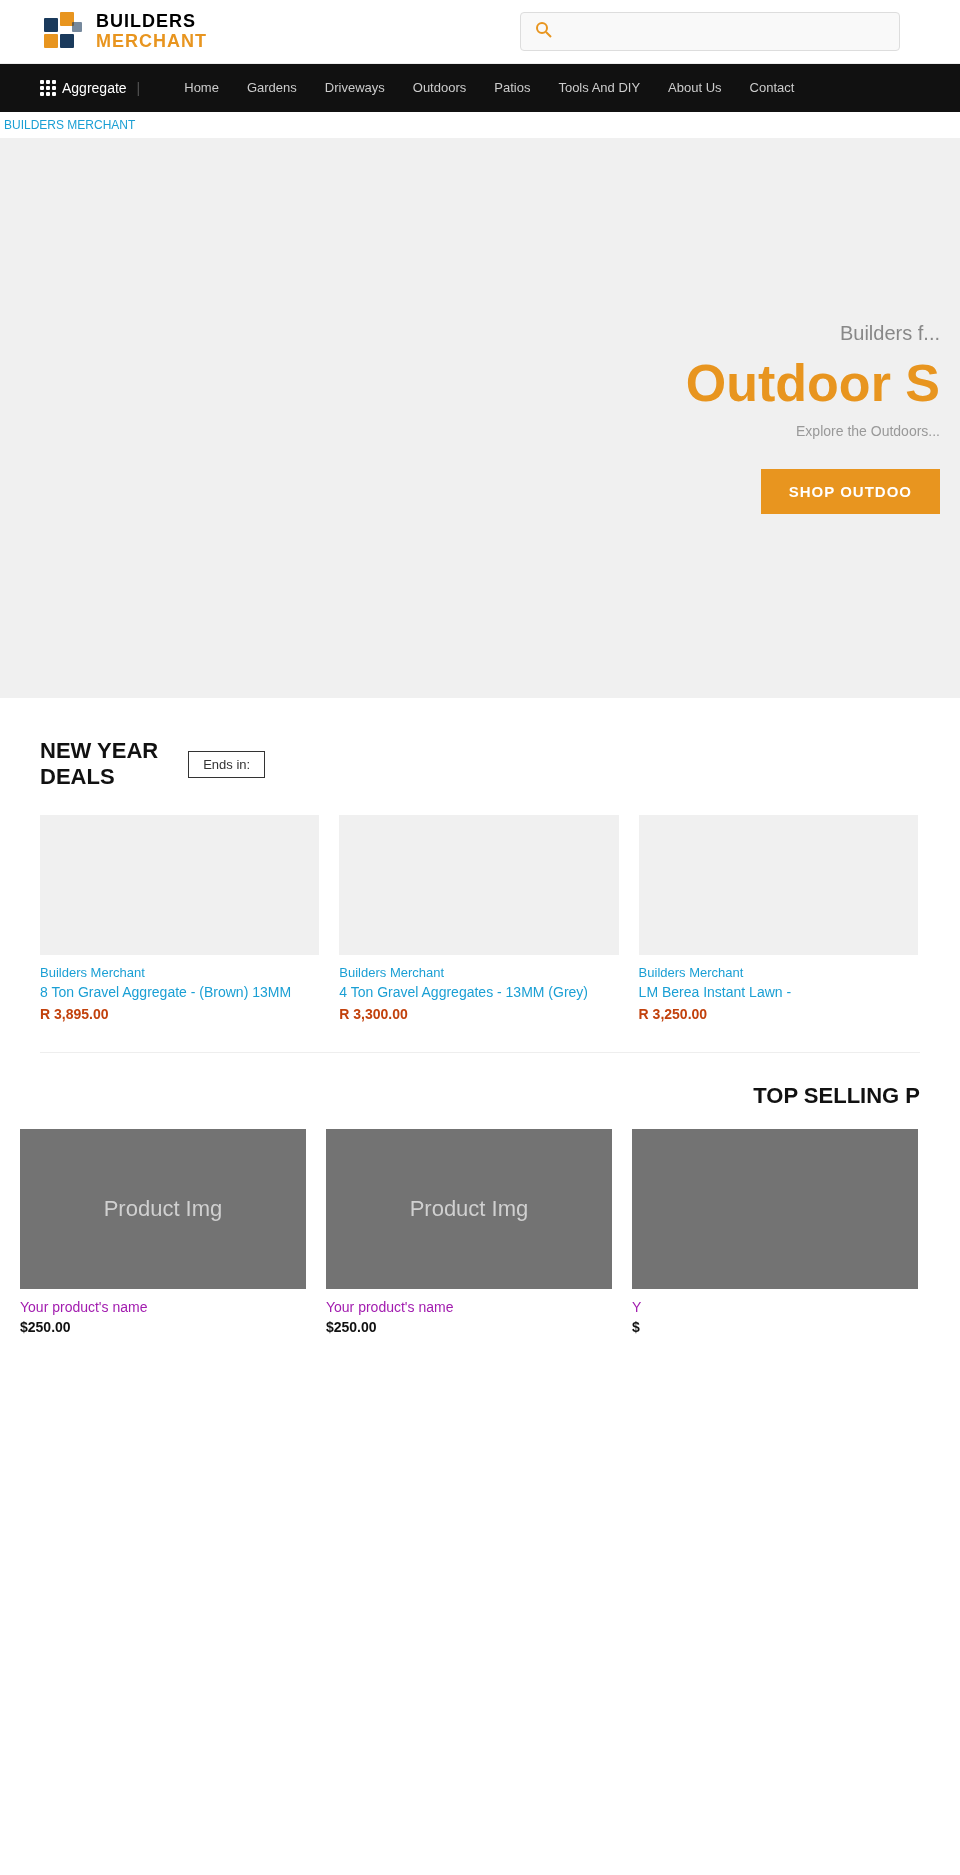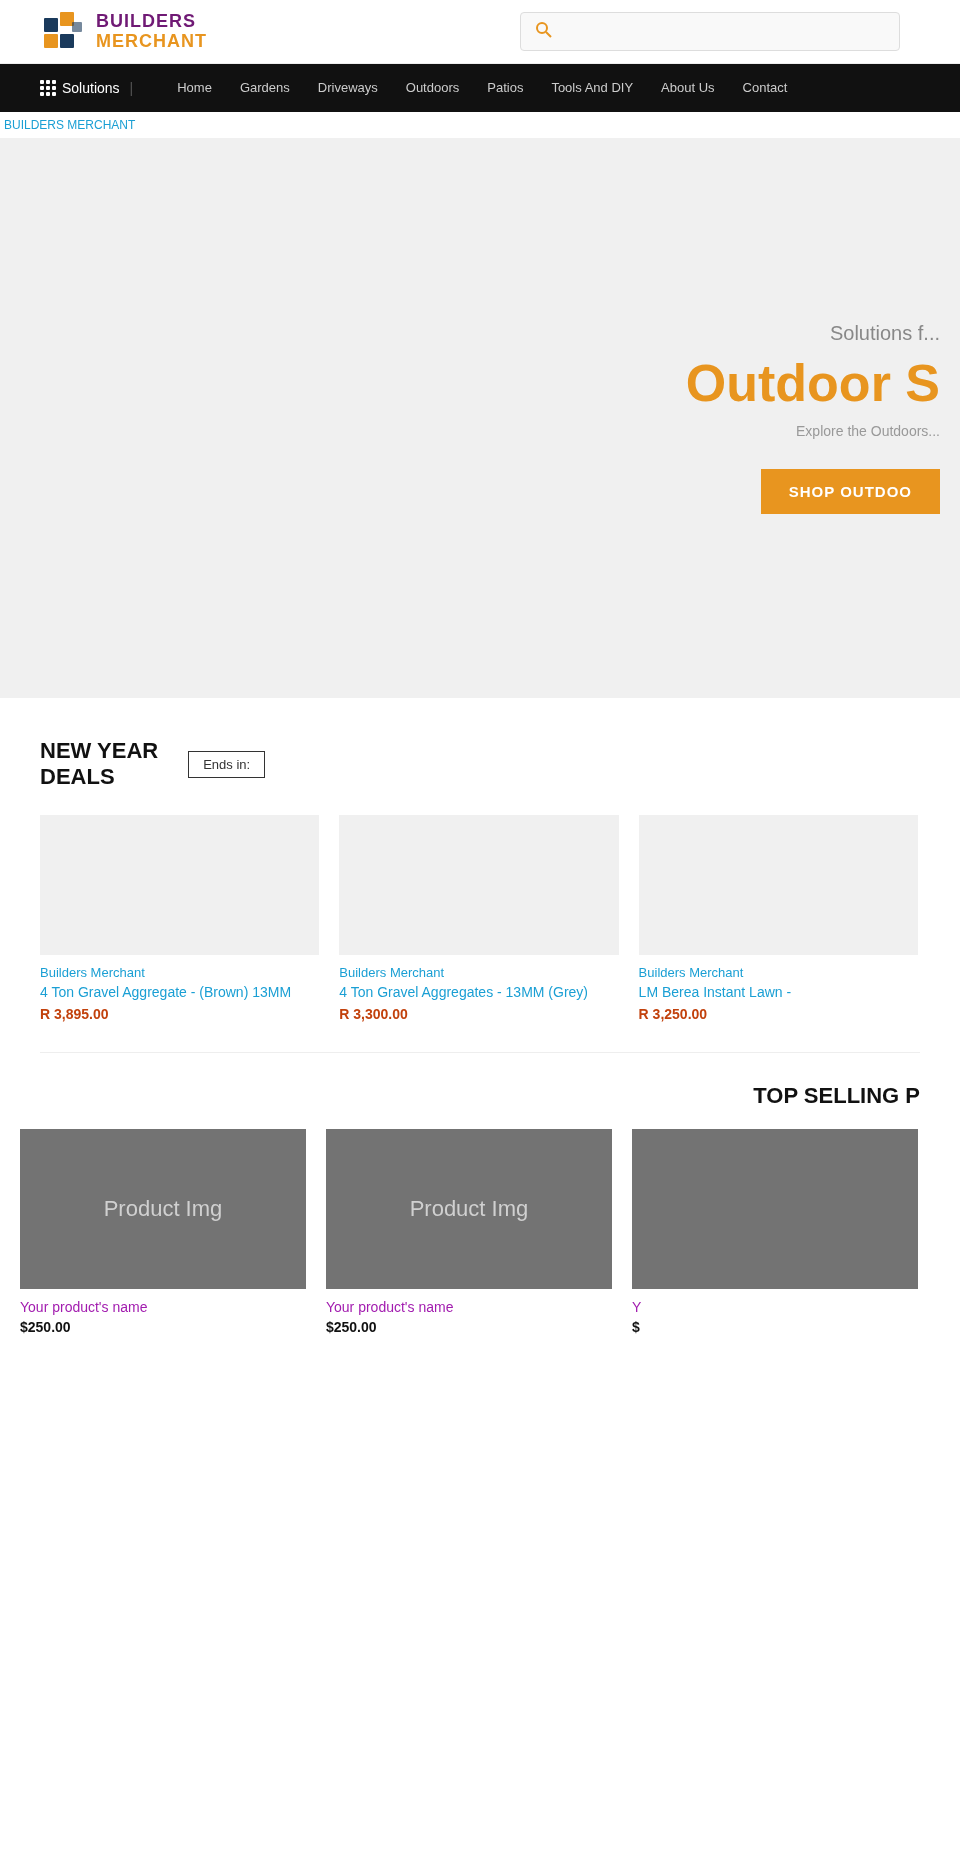--- a/index.html
+++ b/index.html
@@ -25,21 +25,21 @@
       height: 48px;
     }
     .logo-text {
       display: flex;
       flex-direction: column;
       line-height: 1.1;
     }
     .logo-text .builders {
       font-size: 18px;
       font-weight: 700;
-      color: #701a75;
+      color: #000000;
       letter-spacing: 1px;
     }
     .logo-text .merchant {
       font-size: 18px;
       font-weight: 700;
       color: #e8951f;
       letter-spacing: 1px;
     }
     .search-area {
       display: flex;
@@ -335,21 +335,21 @@
       <span></span>
         <span></span>
         <span></span>
       <span></span>
         <span></span>
         <span></span>
       <span></span>
         <span></span>
         <span></span>
     </div>
-    <span>Solutions</span>
+    <span>Aggregate</span>
     <span style="color:#555; margin-left:4px;">|</span>
   </button>
   <ul class="nav-links">
     <li>
       <a href="#">Home</a>
     </li>
     <li>
       <a href="#">Gardens</a>
     </li>
     <li>
@@ -373,21 +373,21 @@
   </ul>
 </nav>
 
 <div class="breadcrumb">
   <span style="font-size:12px; color:#1a9fd4; cursor:pointer;">BUILDERS MERCHANT</span>
 </div>
 
 <div class="hero-banner">
 
   <div class="hero-content">
-    <div class="hero-subtitle">Solutions f...</div>
+    <div class="hero-subtitle">Builders f...</div>
     <div class="hero-title">Outdoor S</div>
     <div class="hero-desc">Explore the Outdoors...</div>
     <button class="hero-btn">SHOP OUTDOO</button>
   </div>
 </div>
 
 <div class="deals-section">
   <div class="deals-header">
     <div class="deals-title">
       <div>NEW YEAR</div>
@@ -396,21 +396,21 @@
     <div class="ends-in-badge">
       <span>Ends in:</span>
     </div>
   </div>
 
   <div class="products-row">
 
     <div class="product-card">
       <div class="product-img"></div>
       <div class="product-brand">Builders Merchant</div>
-      <div class="product-name" style="cursor:pointer;">4 Ton Gravel Aggregate - (Brown) 13MM</div>
+      <div class="product-name" style="cursor:pointer;">8 Ton Gravel Aggregate - (Brown) 13MM</div>
       <div class="product-price">R 3,895.00</div>
     </div>
 
     <div class="product-card">
       <div class="product-img"></div>
       <div class="product-brand">Builders Merchant</div>
       <div class="product-name" style="cursor:pointer;">4 Ton Gravel Aggregates - 13MM (Grey)</div>
       <div class="product-price">R 3,300.00</div>
     </div>
 

